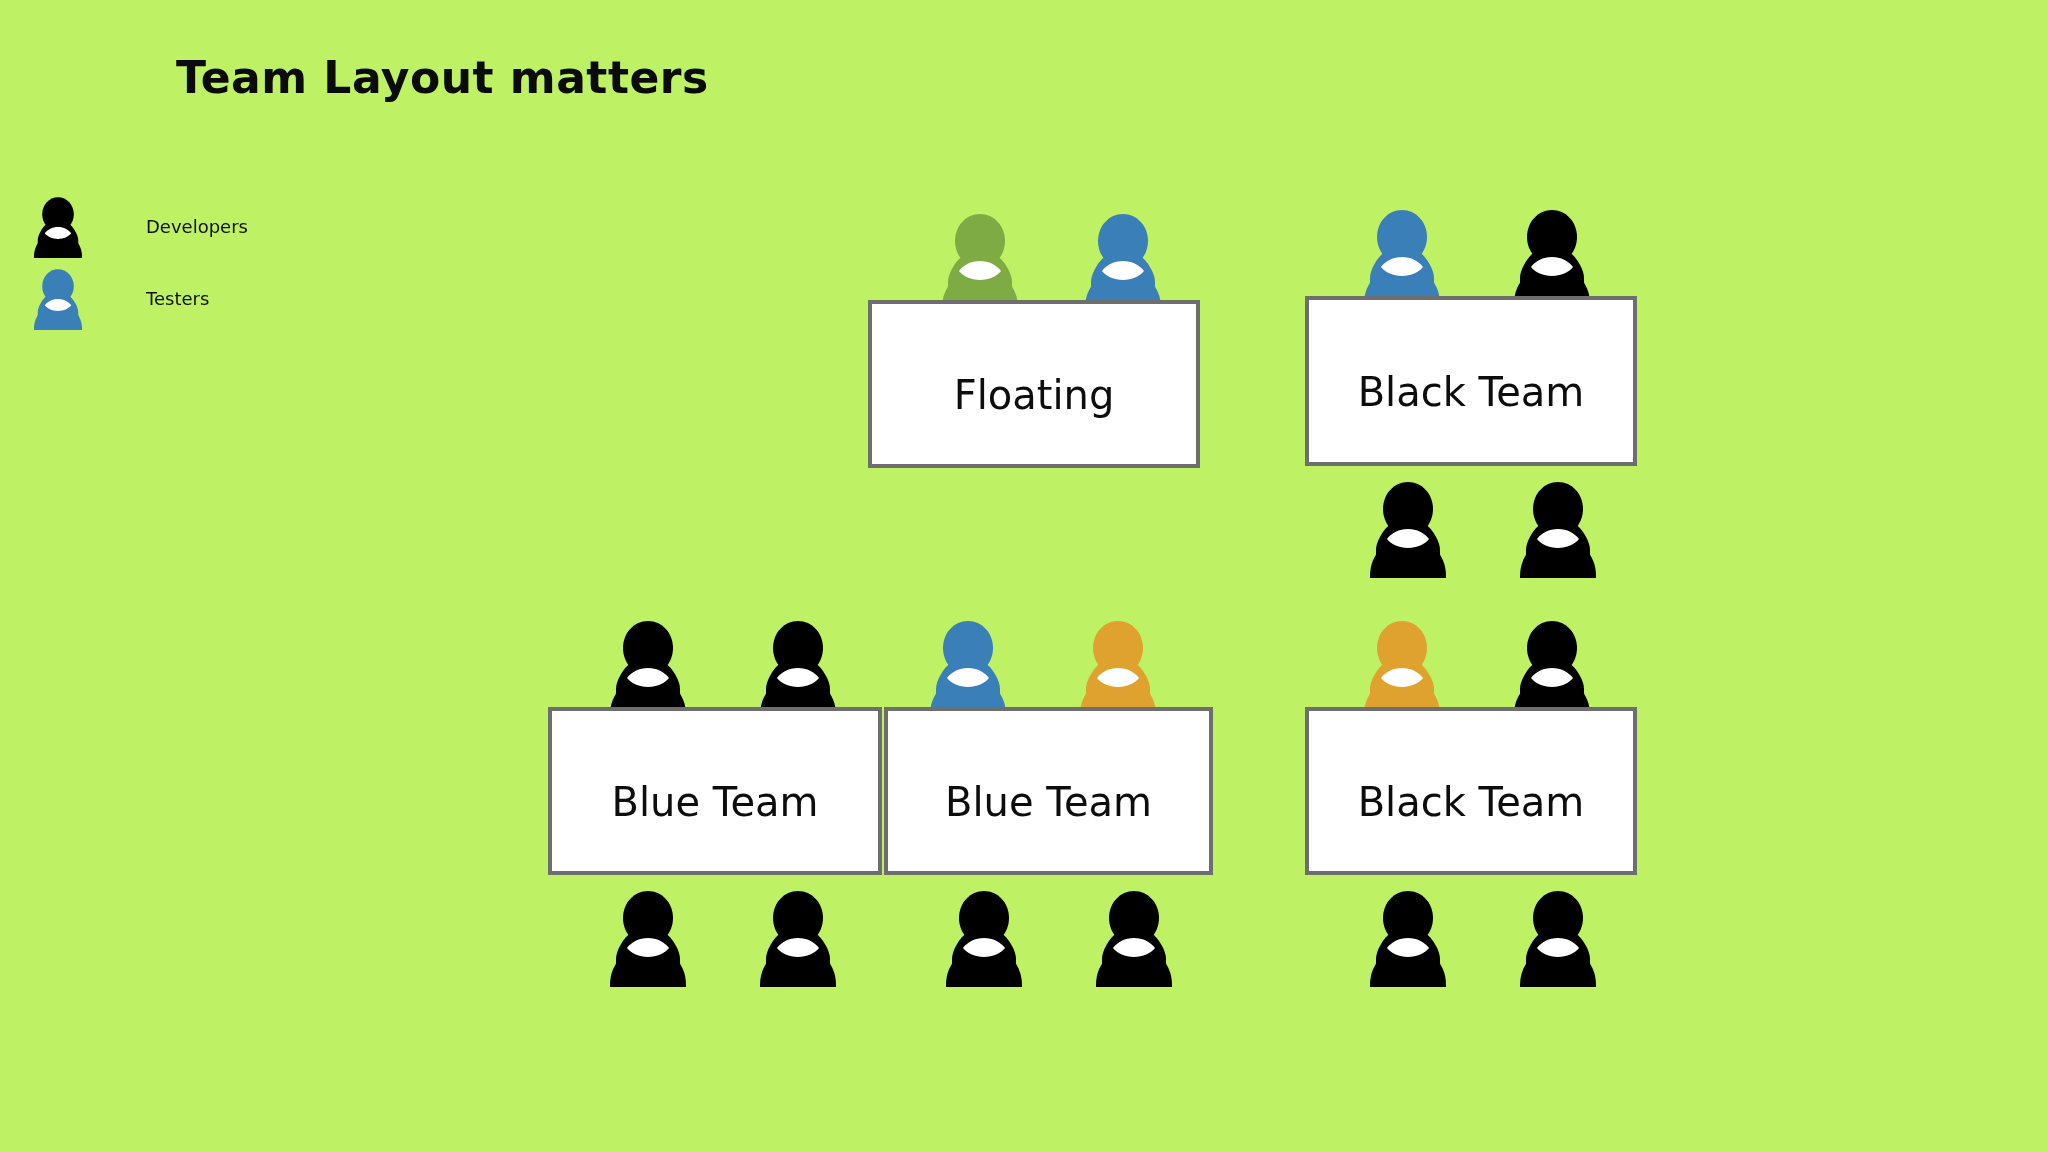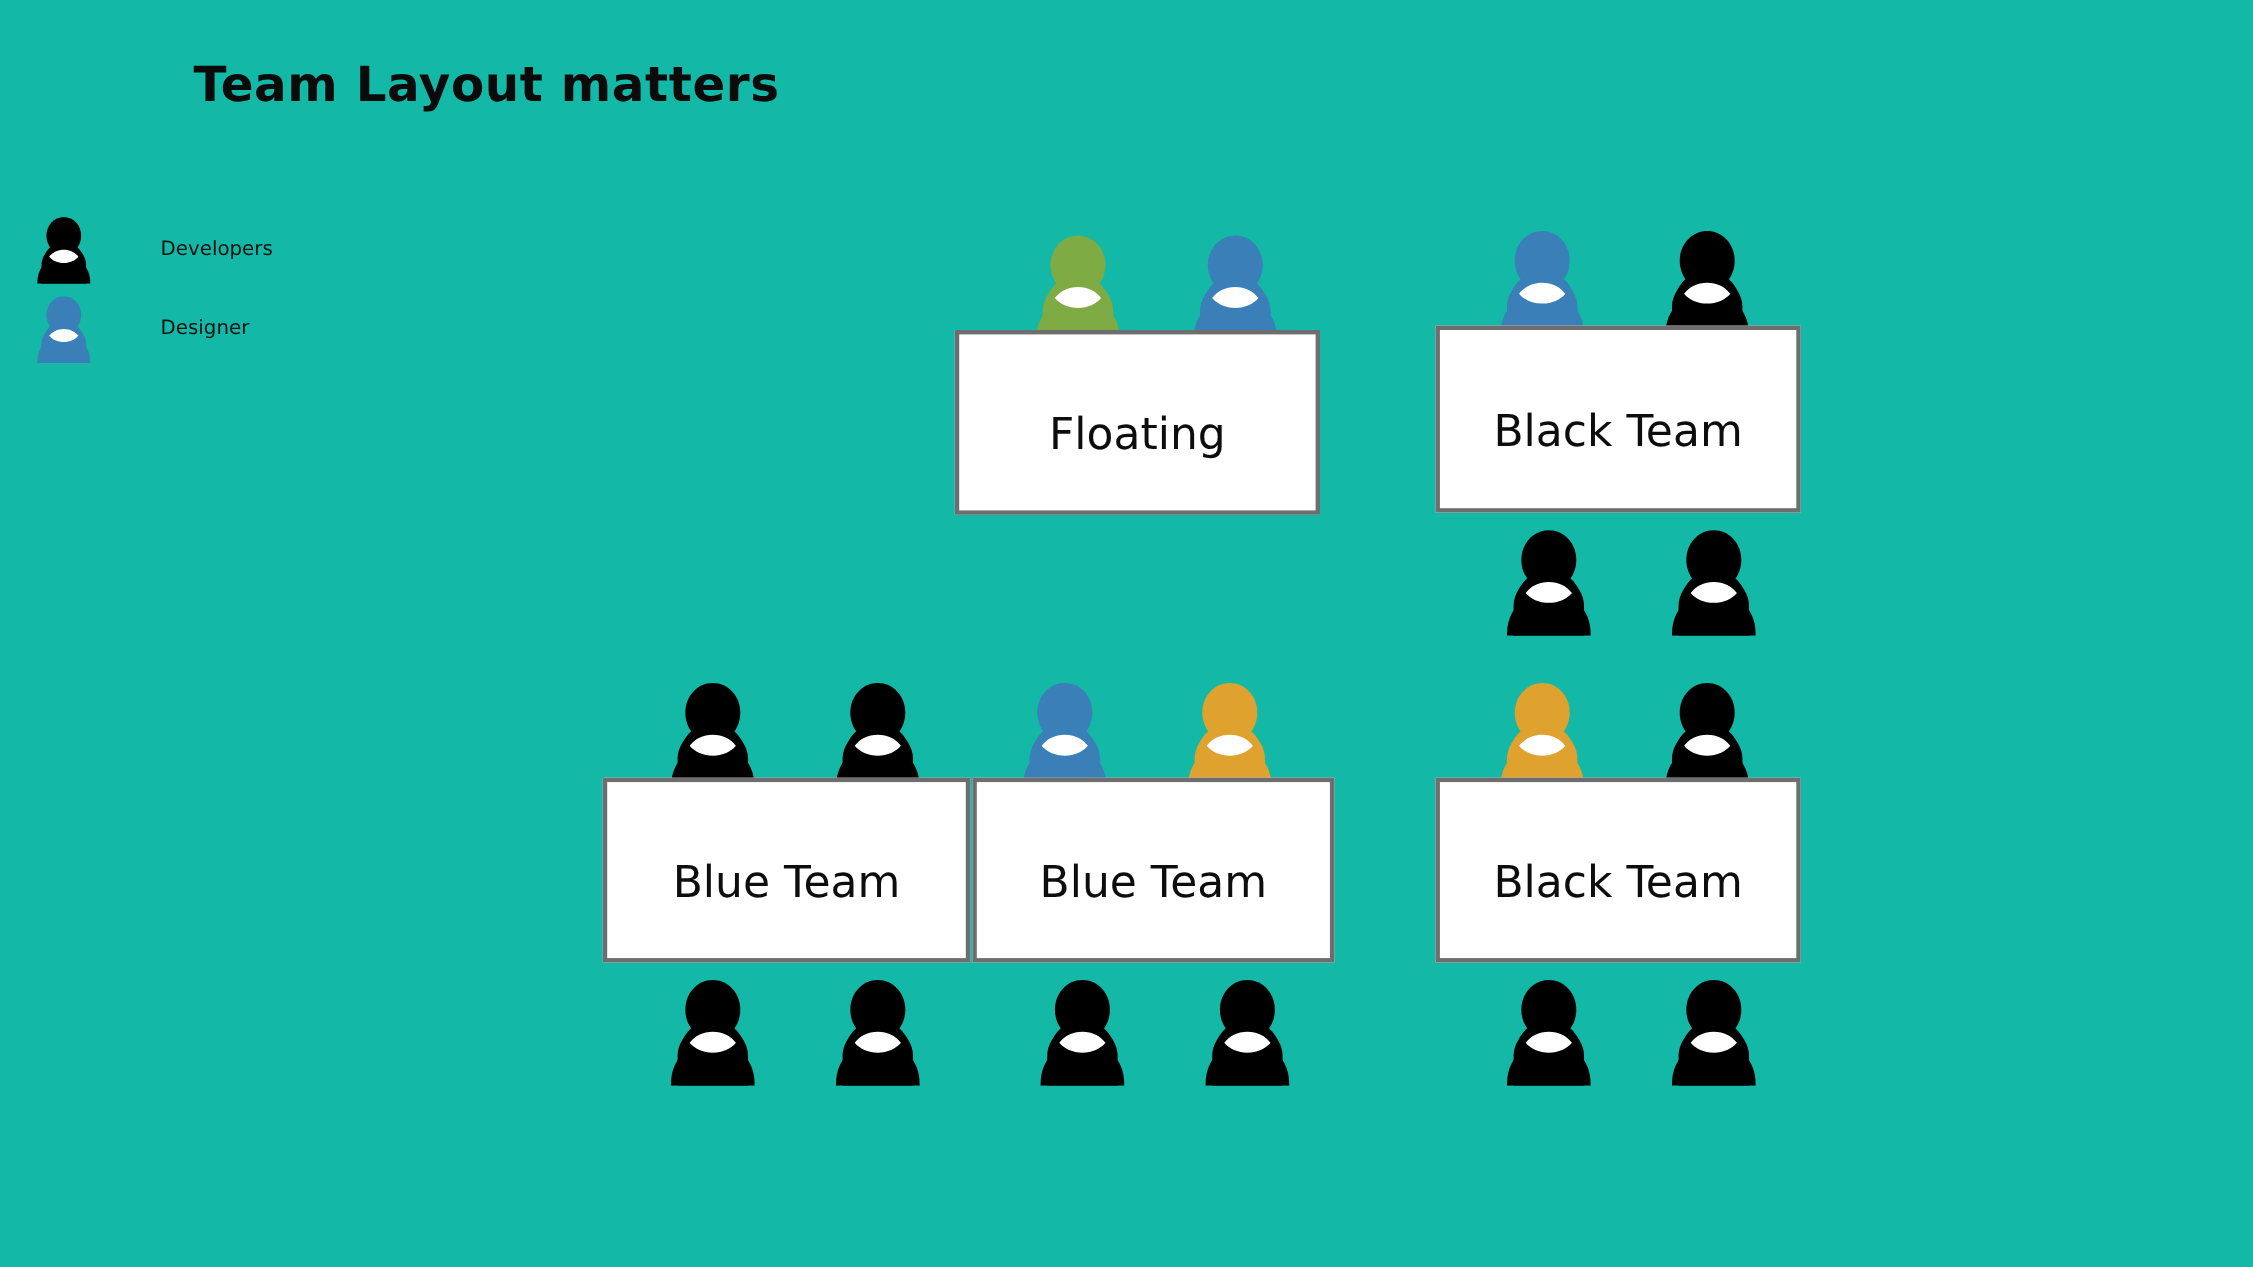--- a/index.html
+++ b/index.html
@@ -8,21 +8,21 @@
     padding: 0;
     background: #ffffff;
   }
   body {
     font-family: "DejaVu Sans", sans-serif;
   }
   #canvas {
     position: relative;
     width: 2048px;
     height: 1152px;
-    background: #14b8a6;
+    background: #bef264;
     overflow: hidden;
   }
 
   
   #page-title {
     position: absolute;
     left: 176px;
     top: 52px;
     font-family: "DejaVu Sans", sans-serif;
     font-size: 44px;
@@ -125,21 +125,21 @@
       </div>
       <div class="legend-row">
         <span class="legend-icon person">
           <svg viewBox="0 0 80 98" xmlns="http://www.w3.org/2000/svg">
             <path fill="#3b7fb8" d="M40 2 C54 2 65 14 65 29 C65 44 54 56 40 56 C26 56 15 44 15 29 C15 14 26 2 40 2 Z"></path>
             <path fill="#3b7fb8" d="M40 58 C62 58 78 74 78 96 L78 98 L2 98 L2 96 C2 74 18 58 40 58 Z"></path>
             <path fill="#ffffff" d="M40 47 C50 47 58.5 52 63.5 59.5 C58.5 65.5 50 69.5 40 69.5 C30 69.5 21.5 65.5 16.5 59.5 C21.5 52 30 47 40 47 Z"></path>
             <path fill="#3b7fb8" d="M40 38 C52 38 62 45.5 67.5 56 C70.5 61 72 66 72 70 L72 98 L8 98 L8 70 C8 66 9.5 61 12.5 56 C18 45.5 28 38 40 38 Z M40 49 C31 49 23.5 53 19 59 C23.5 64.5 31 68 40 68 C49 68 56.5 64.5 61 59 C56.5 53 49 49 40 49 Z"></path>
           </svg>
         </span>
-        <span class="legend-label">Designer</span>
+        <span class="legend-label">Testers</span>
       </div>
     </div>
 
   <div id="tables-layer">
       <div class="seat above" style="left: 940px; top: 212px;"><svg viewBox="0 0 80 98" xmlns="http://www.w3.org/2000/svg">
           <path fill="#7fab44" d="M40 2 C54 2 65 14 65 29 C65 44 54 56 40 56 C26 56 15 44 15 29 C15 14 26 2 40 2 Z"></path>
           <path fill="#7fab44" d="M40 58 C62 58 78 74 78 96 L78 98 L2 98 L2 96 C2 74 18 58 40 58 Z"></path>
           <path fill="#ffffff" d="M40 47 C50 47 58.5 52 63.5 59.5 C58.5 65.5 50 69.5 40 69.5 C30 69.5 21.5 65.5 16.5 59.5 C21.5 52 30 47 40 47 Z"></path>
           <path fill="#7fab44" d="M40 38 C52 38 62 45.5 67.5 56 C70.5 61 72 66 72 70 L72 98 L8 98 L8 70 C8 66 9.5 61 12.5 56 C18 45.5 28 38 40 38 Z M40 49 C31 49 23.5 53 19 59 C23.5 64.5 31 68 40 68 C49 68 56.5 64.5 61 59 C56.5 53 49 49 40 49 Z"></path>
         </svg></div>

